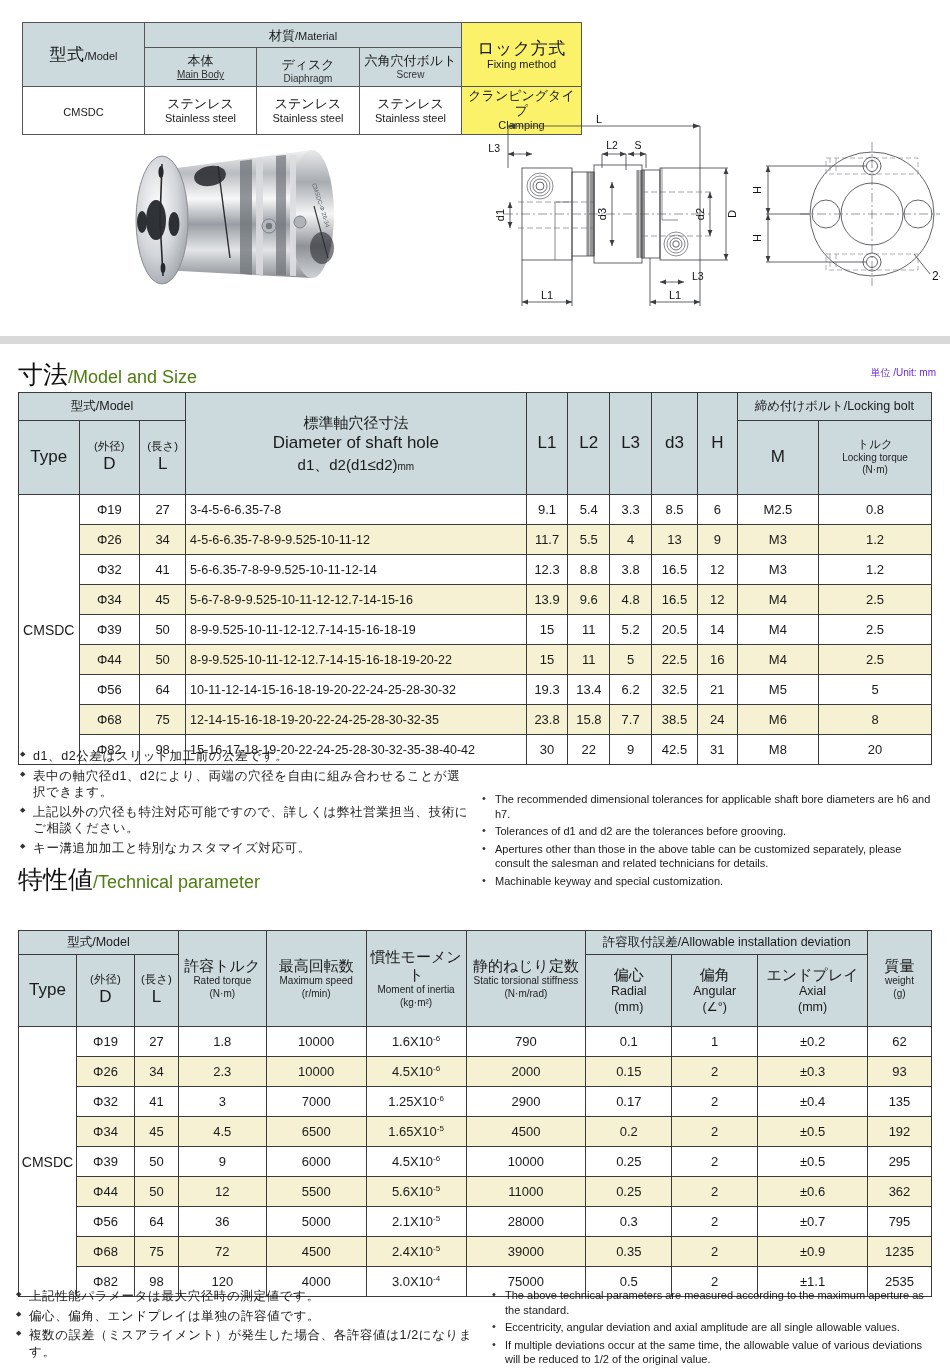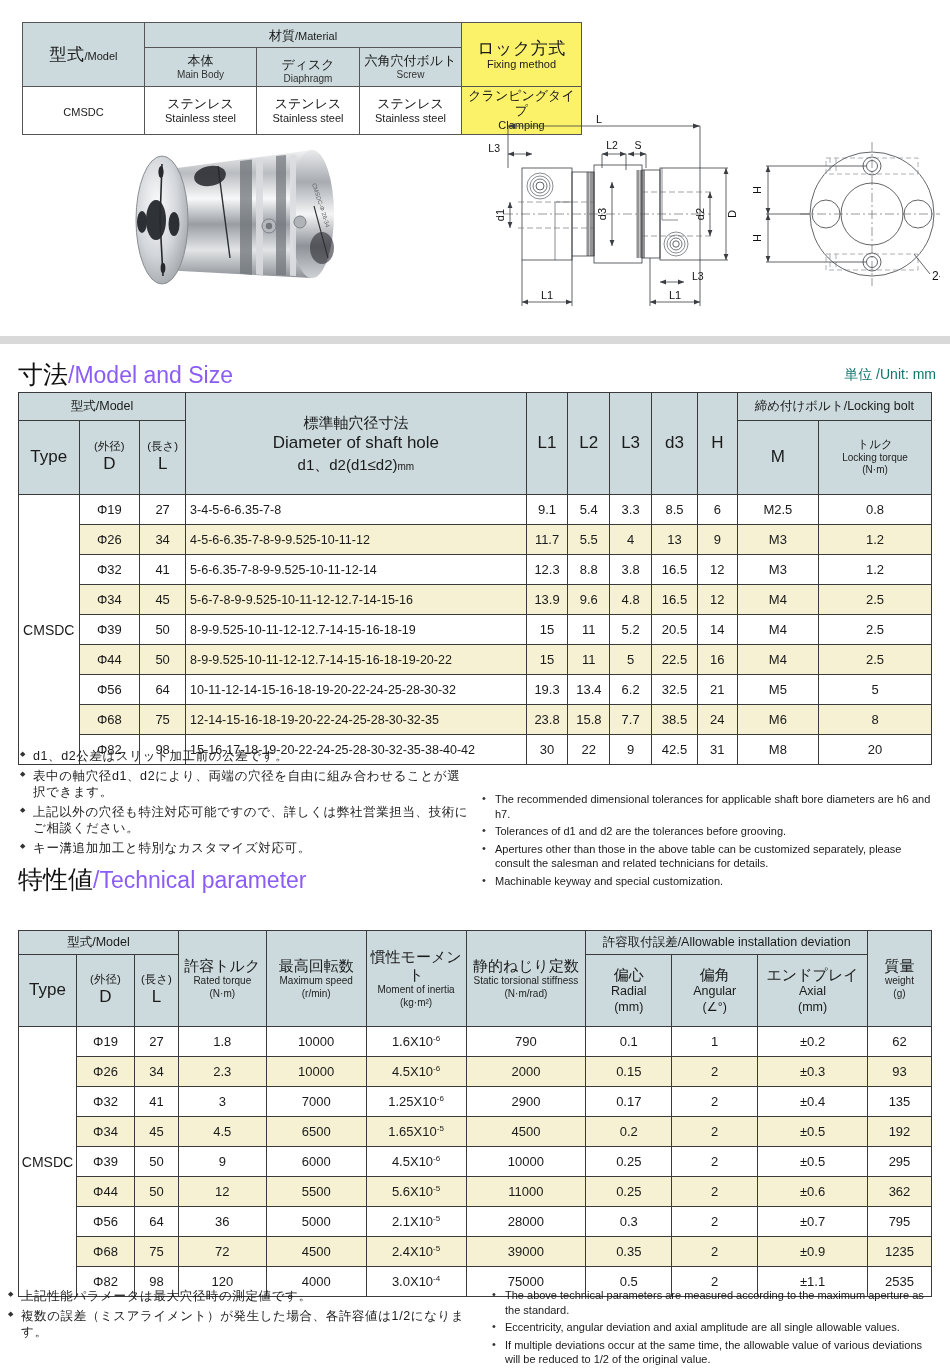--- a/index.html
+++ b/index.html
@@ -39,22 +39,22 @@
     width: 480px; height: 205px;
   }
   .hr-band {
     position: absolute; left: 0; top: 336px; width: 950px; height: 8px;
     background: #d9d9d9;
   }
 
   
   .sec-head { position: absolute; }
   .sec-jp { font-size: 25px; color: #111; letter-spacing: 0px; }
-  .sec-en { font-size: 23px; color: #8b5cf6; }
-  .unit-note { position: absolute; right: 14px; font-size: 14px; color: #0f766e; }
+  .sec-en { font-size: 18px; color: #4d7c0f; }
+  .unit-note { position: absolute; right: 14px; font-size: 10px; color: #6d28d9; }
 
   
   table.dt { border-collapse: collapse; position: absolute; }
   table.dt td, table.dt th {
     border: 1px solid #3a3a3a;
     text-align: center; vertical-align: middle;
     font-weight: normal;
     padding: 1px 2px;
   }
   table.dt .hd { background: #ccdade; }
@@ -101,21 +101,21 @@
           <span class="jp-m">材質</span><span class="en-m">/Material</span>
         </td>
         <td class="yel" rowspan="2" style="width:120px;height:52px;">
           <span class="jp-l" style="display:block;line-height:1.15;">ロック方式</span>
           <span class="en-m" style="display:block;">Fixing method</span>
         </td>
       </tr>
       <tr>
         <td class="hdr cell-d" style="width:112px;height:27px;">
           <span class="jp-m" style="display:block;">本体</span>
-          <span class="en-s" style="display:block;">Main Body</span>
+          <span class="en-s" style="display:block;text-decoration:underline;">Main Body</span>
         </td>
         <td class="hdr cell-d" style="width:103px;">
           <span class="jp-m" style="display:block;margin-top:8px;">ディスク</span>
           <span class="en-s" style="display:block;">Diaphragm</span>
         </td>
         <td class="hdr cell-d" style="width:102px;">
           <span class="jp-m" style="display:block;">六角穴付ボルト</span>
           <span class="en-s" style="display:block;">Screw</span>
         </td>
       </tr>
@@ -736,22 +736,23 @@
       <td class="val"><span>3.0X10</span><sup>-4</sup></td>
       <td class="val">75000</td>
       <td class="val">0.5</td>
       <td class="val">2</td>
       <td class="val">±1.1</td>
       <td class="val">2535</td>
     </tr>
   </tbody>
     </table>
 
-  <div class="notes" style="left:8px; top:1288px; width:462px;">
+  <div class="notes" style="left:16px; top:1288px; width:462px;">
     <div class="note-li note-jp">上記性能パラメータは最大穴径時の測定値です。</div>
+    <div class="note-li note-jp">偏心、偏角、エンドプレイは単独の許容値です。</div>
     <div class="note-li note-jp">複数の誤差（ミスアライメント）が発生した場合、各許容値は1/2になります。</div>
   </div>
   <div class="notes" style="left:492px; top:1288px; width:446px;">
     <div class="note-li dot note-en">The above technical parameters are measured according to the maximum aperture as the standard.</div>
     <div class="note-li dot note-en">Eccentricity,  angular deviation and axial amplitude are all single allowable values.</div>
     <div class="note-li dot note-en">If multiple deviations occur at the same time, the allowable value of various deviations will be reduced to 1/2 of the original value.</div>
   </div>
 
 </div>
 

